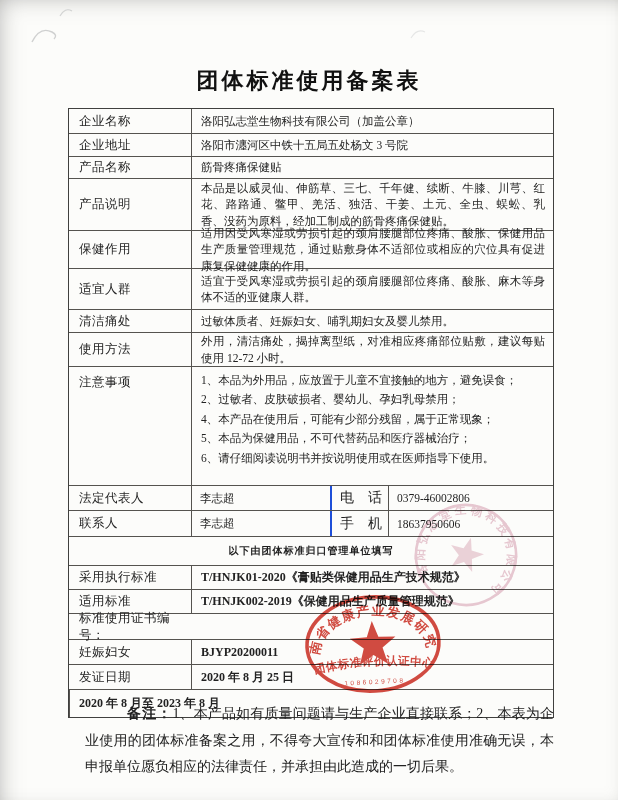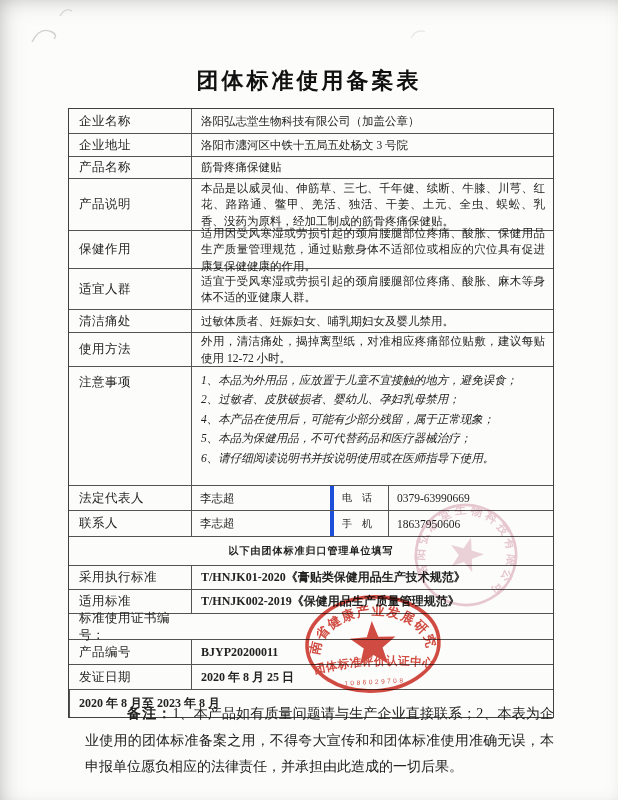--- a/index.html
+++ b/index.html
@@ -37,24 +37,24 @@
     font-size:12.5px;letter-spacing:.5px;color:#262626;
   }
   .cell-label.top{align-items:flex-start;padding-top:7px;}
   .cell-value{
     flex:1;box-sizing:border-box;
     border-left:1px solid #55534f;
     padding:2px 8px 2px 9px;
     display:flex;align-items:center;
     line-height:16.5px;text-align:justify;color:#222;
   }
-  .cell-value.list{display:block;padding-top:4px;font-style:italic;}
+  .cell-value.list{display:block;padding-top:4px;}
   .notice-line{line-height:19.4px;}
   .cell-name{flex:0 0 139px;width:139px;box-sizing:border-box;border-left:1px solid #55534f;padding:0 8px;display:flex;align-items:center;}
-  .cell-phlabel{flex:0 0 58px;width:58px;box-sizing:border-box;border-left:4px solid #1d4ed8;padding:0 0 0 8px;display:flex;align-items:center;font-size:10px;}
+  .cell-phlabel{flex:0 0 58px;width:58px;box-sizing:border-box;border-left:2px solid #1d4ed8;padding:0 0 0 8px;display:flex;align-items:center;font-size:14px;}
   .cell-phone{flex:1;box-sizing:border-box;border-left:1px solid #55534f;padding:0 8px;display:flex;align-items:center;font-family:"Liberation Serif","DejaVu Serif",serif;}
   .section-row{display:flex;align-items:center;justify-content:center;border-bottom:1px solid #55534f;font-weight:bold;font-size:10px;letter-spacing:1px;}
   .admin-value{font-weight:bold;font-size:12px;}
   .remark{
     position:absolute;left:85px;top:701px;width:469px;
     font-size:14px;line-height:26.5px;text-align:justify;
     text-indent:42px;color:#222;
   }
   .remark b{letter-spacing:1px;}
   .stamp{position:absolute;mix-blend-mode:multiply;pointer-events:none;}
@@ -118,21 +118,21 @@
         <div class="notice-line">4、本产品在使用后，可能有少部分残留，属于正常现象；</div>
         <div class="notice-line">5、本品为保健用品，不可代替药品和医疗器械治疗；</div>
         <div class="notice-line">6、请仔细阅读说明书并按说明使用或在医师指导下使用。</div>
       </div>
     </div>
 
     <div class="trow" style="height:25px">
       <div class="cell-label">法定代表人</div>
       <div class="cell-name">李志超</div>
       <div class="cell-phlabel">电　话</div>
-      <div class="cell-phone">0379-63990669</div>
+      <div class="cell-phone">0379-46002806</div>
     </div>
     <div class="trow" style="height:26px">
       <div class="cell-label">联系人</div>
       <div class="cell-name">李志超</div>
       <div class="cell-phlabel">手　机</div>
       <div class="cell-phone">18637950606</div>
     </div>
 
     <div class="section-row" style="height:28px">以下由团体标准归口管理单位填写</div>
 
@@ -141,21 +141,21 @@
       <div class="cell-value admin-value">T/HNJK01-2020《膏贴类保健用品生产技术规范》</div>
     </div>
     <div class="trow" style="height:24px">
       <div class="cell-label">适用标准</div>
       <div class="cell-value admin-value">T/HNJK002-2019《保健用品生产质量管理规范》</div>
     </div>
     <div class="trow" style="height:26px">
       <div class="cell-label">标准使用证书编号：</div>
     </div>
     <div class="trow" style="height:25px">
-      <div class="cell-label">产品编号</div>
+      <div class="cell-label">妊娠妇女</div>
       <div class="cell-value admin-value">BJYP20200011</div>
     </div>
     <div class="trow" style="height:25px">
       <div class="cell-label">发证日期</div>
       <div class="cell-value admin-value">2020 年 8 月 25 日</div>
     </div>
     <div class="trow" style="height:27px">
       <div class="cell-value admin-value">2020 年 8 月至 2023 年 8 月</div>
     </div>
   </div>

